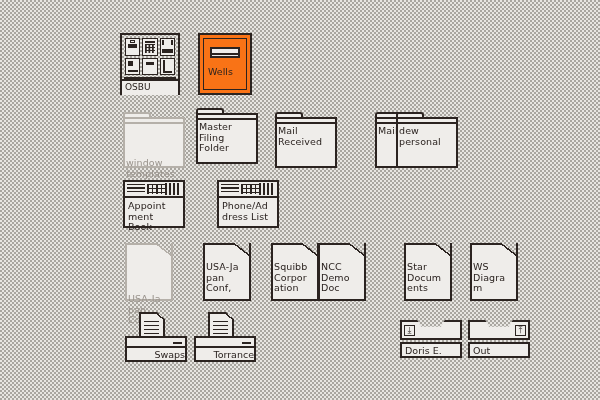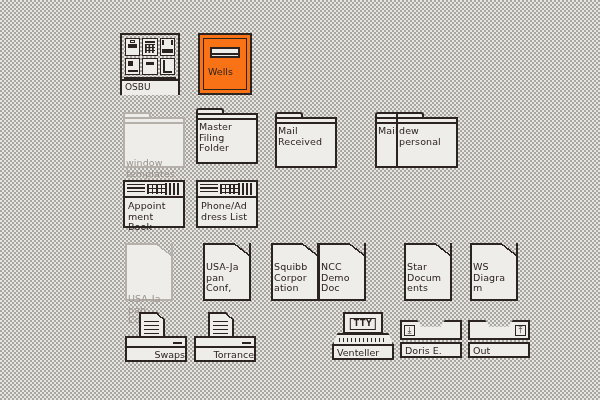--- a/index.html
+++ b/index.html
@@ -261,21 +261,21 @@
         <div class="book-lines"></div>
         <div class="book-grid"></div>
         <div class="book-pages"></div>
       </div>
       <div class="label">Appoint
 ment
 Book</div>
     </div>
   </div>
 
-  <div class="icon ink" style="left:196px;top:180px;">
+  <div class="icon ink" style="left:208px;top:180px;padding-left:9px;">
     <div class="book">
       <div class="book-top">
         <div class="book-lines"></div>
         <div class="book-grid"></div>
         <div class="book-pages"></div>
       </div>
       <div class="label">Phone/Ad
 dress List</div>
     </div>
   </div>
@@ -351,30 +351,20 @@
 
   <div class="icon ink" style="left:194px;top:312px;">
     <div class="basket">
       <div class="basket-doc"></div>
       <div class="basket-docfold"></div>
       <div class="basket-tray"></div>
       <div class="basket-name">Torrance</div>
     </div>
   </div>
 
-  <div class="icon ink" style="left:332px;top:312px;">
-    <div class="term">
-      <div class="term-screen">
-        <div class="term-tty">TTY</div>
-      </div>
-      <div class="term-base"></div>
-      <div class="term-keys"></div>
-      <div class="term-name">Venteller</div>
-    </div>
-  </div>
 
   <div class="icon ink" style="left:400px;top:320px;">
     <div class="tray">
       <div class="tray-body"></div>
       <div class="tray-arrow left">⤓</div>
       <div class="tray-name">Doris E.</div>
     </div>
   </div>
 
   <div class="icon ink" style="left:468px;top:320px;">

